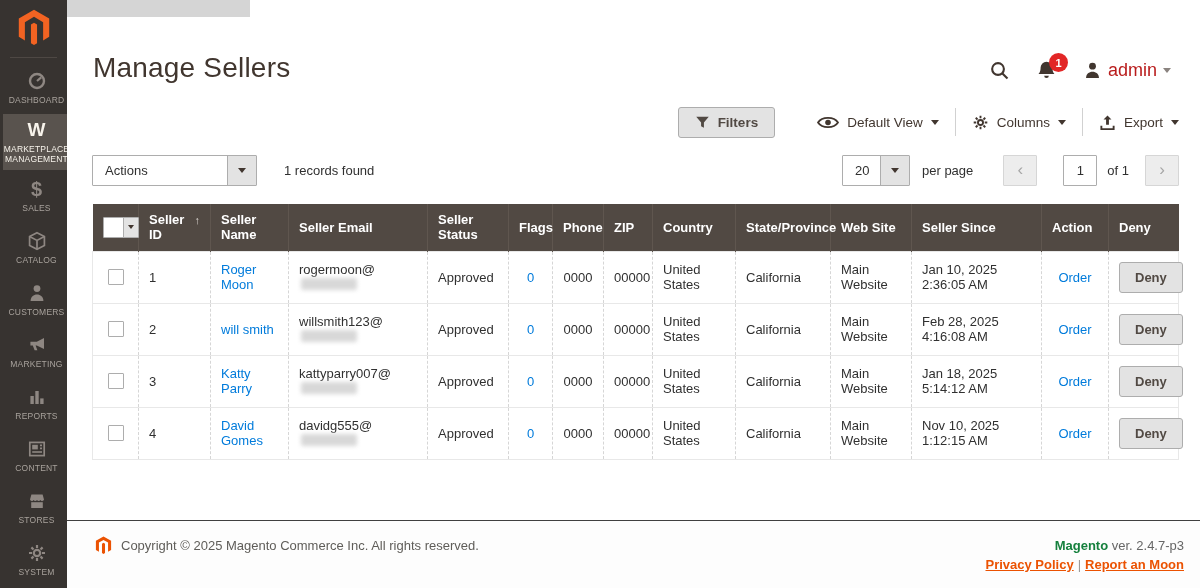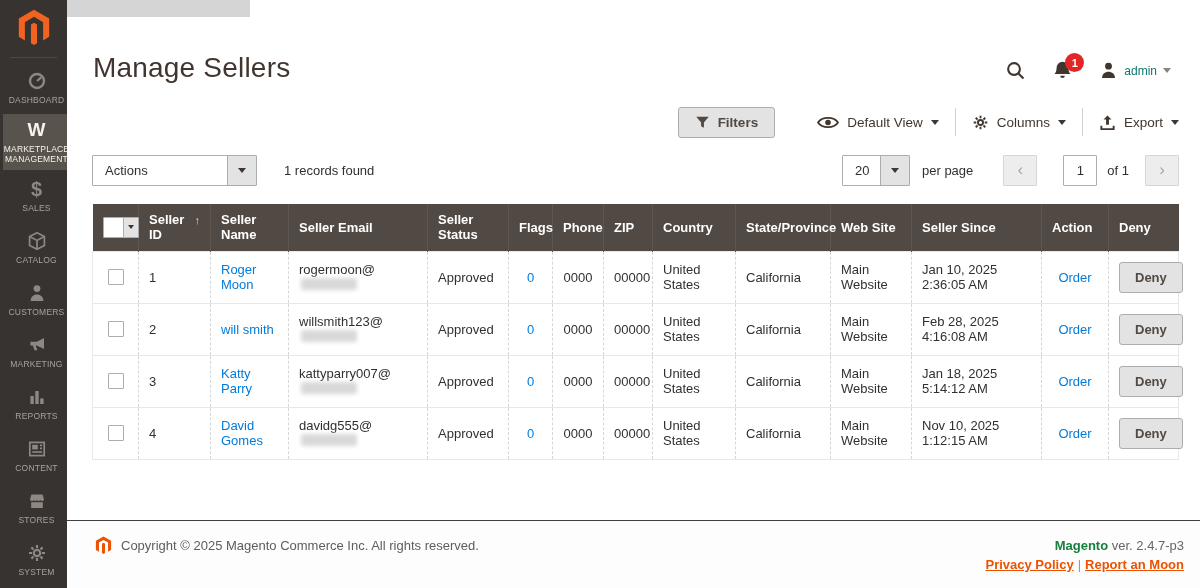--- a/index.html
+++ b/index.html
@@ -25,21 +25,21 @@
   .main { position:relative; flex:1; height:488px; background:#fff; }
   .top-artifact { position:absolute; left:0; top:0; width:183px; height:17px; background:#d5d5d5; }
 
   .page-header { display:flex; justify-content:space-between; align-items:flex-start; padding:52px 30px 0 26px; }
   .page-title { font-size:28px; font-weight:400; color:#41362f; letter-spacing:.2px; }
   .header-actions { display:flex; align-items:center; gap:26px; margin-top:8px; }
   .hicon { color:#41362f; cursor:pointer; display:flex; align-items:center; }
   .bell-wrap { position:relative; cursor:pointer; }
   .badge { position:absolute; top:-7px; right:-11px; background:#e22626; color:#fff; font-size:11px; font-weight:bold; min-width:19px; height:19px; border-radius:10px; display:flex; align-items:center; justify-content:center; padding:0 4px; }
   .admin-wrap { display:flex; align-items:center; gap:6px; cursor:pointer; }
-  .admin-name { font-size:12px; color:#0f766e; }
+  .admin-name { font-size:18px; color:#b91c1c; }
   .caret { width:0; height:0; border-left:4px solid transparent; border-right:4px solid transparent; border-top:5px solid #41362f; display:inline-block; }
   .caret.grey { border-top-color:#8a837f; }
 
   
   .grid-toolbar { display:flex; justify-content:flex-end; align-items:center; margin:22px 22px 0 16px; height:32px; }
   .btn-filters { display:flex; align-items:center; gap:8px; background:#e3e3e3; border:1px solid #adadad; border-radius:3px; padding:7px 16px; font-size:13.5px; font-weight:600; color:#514943; cursor:pointer; font-family:inherit; }
   .tb-item { display:flex; align-items:center; gap:8px; padding:0 16px; cursor:pointer; color:#41362f; font-size:13.5px; }
   .tb-sep { width:1px; height:28px; background:#d1d1d1; }
 
   

